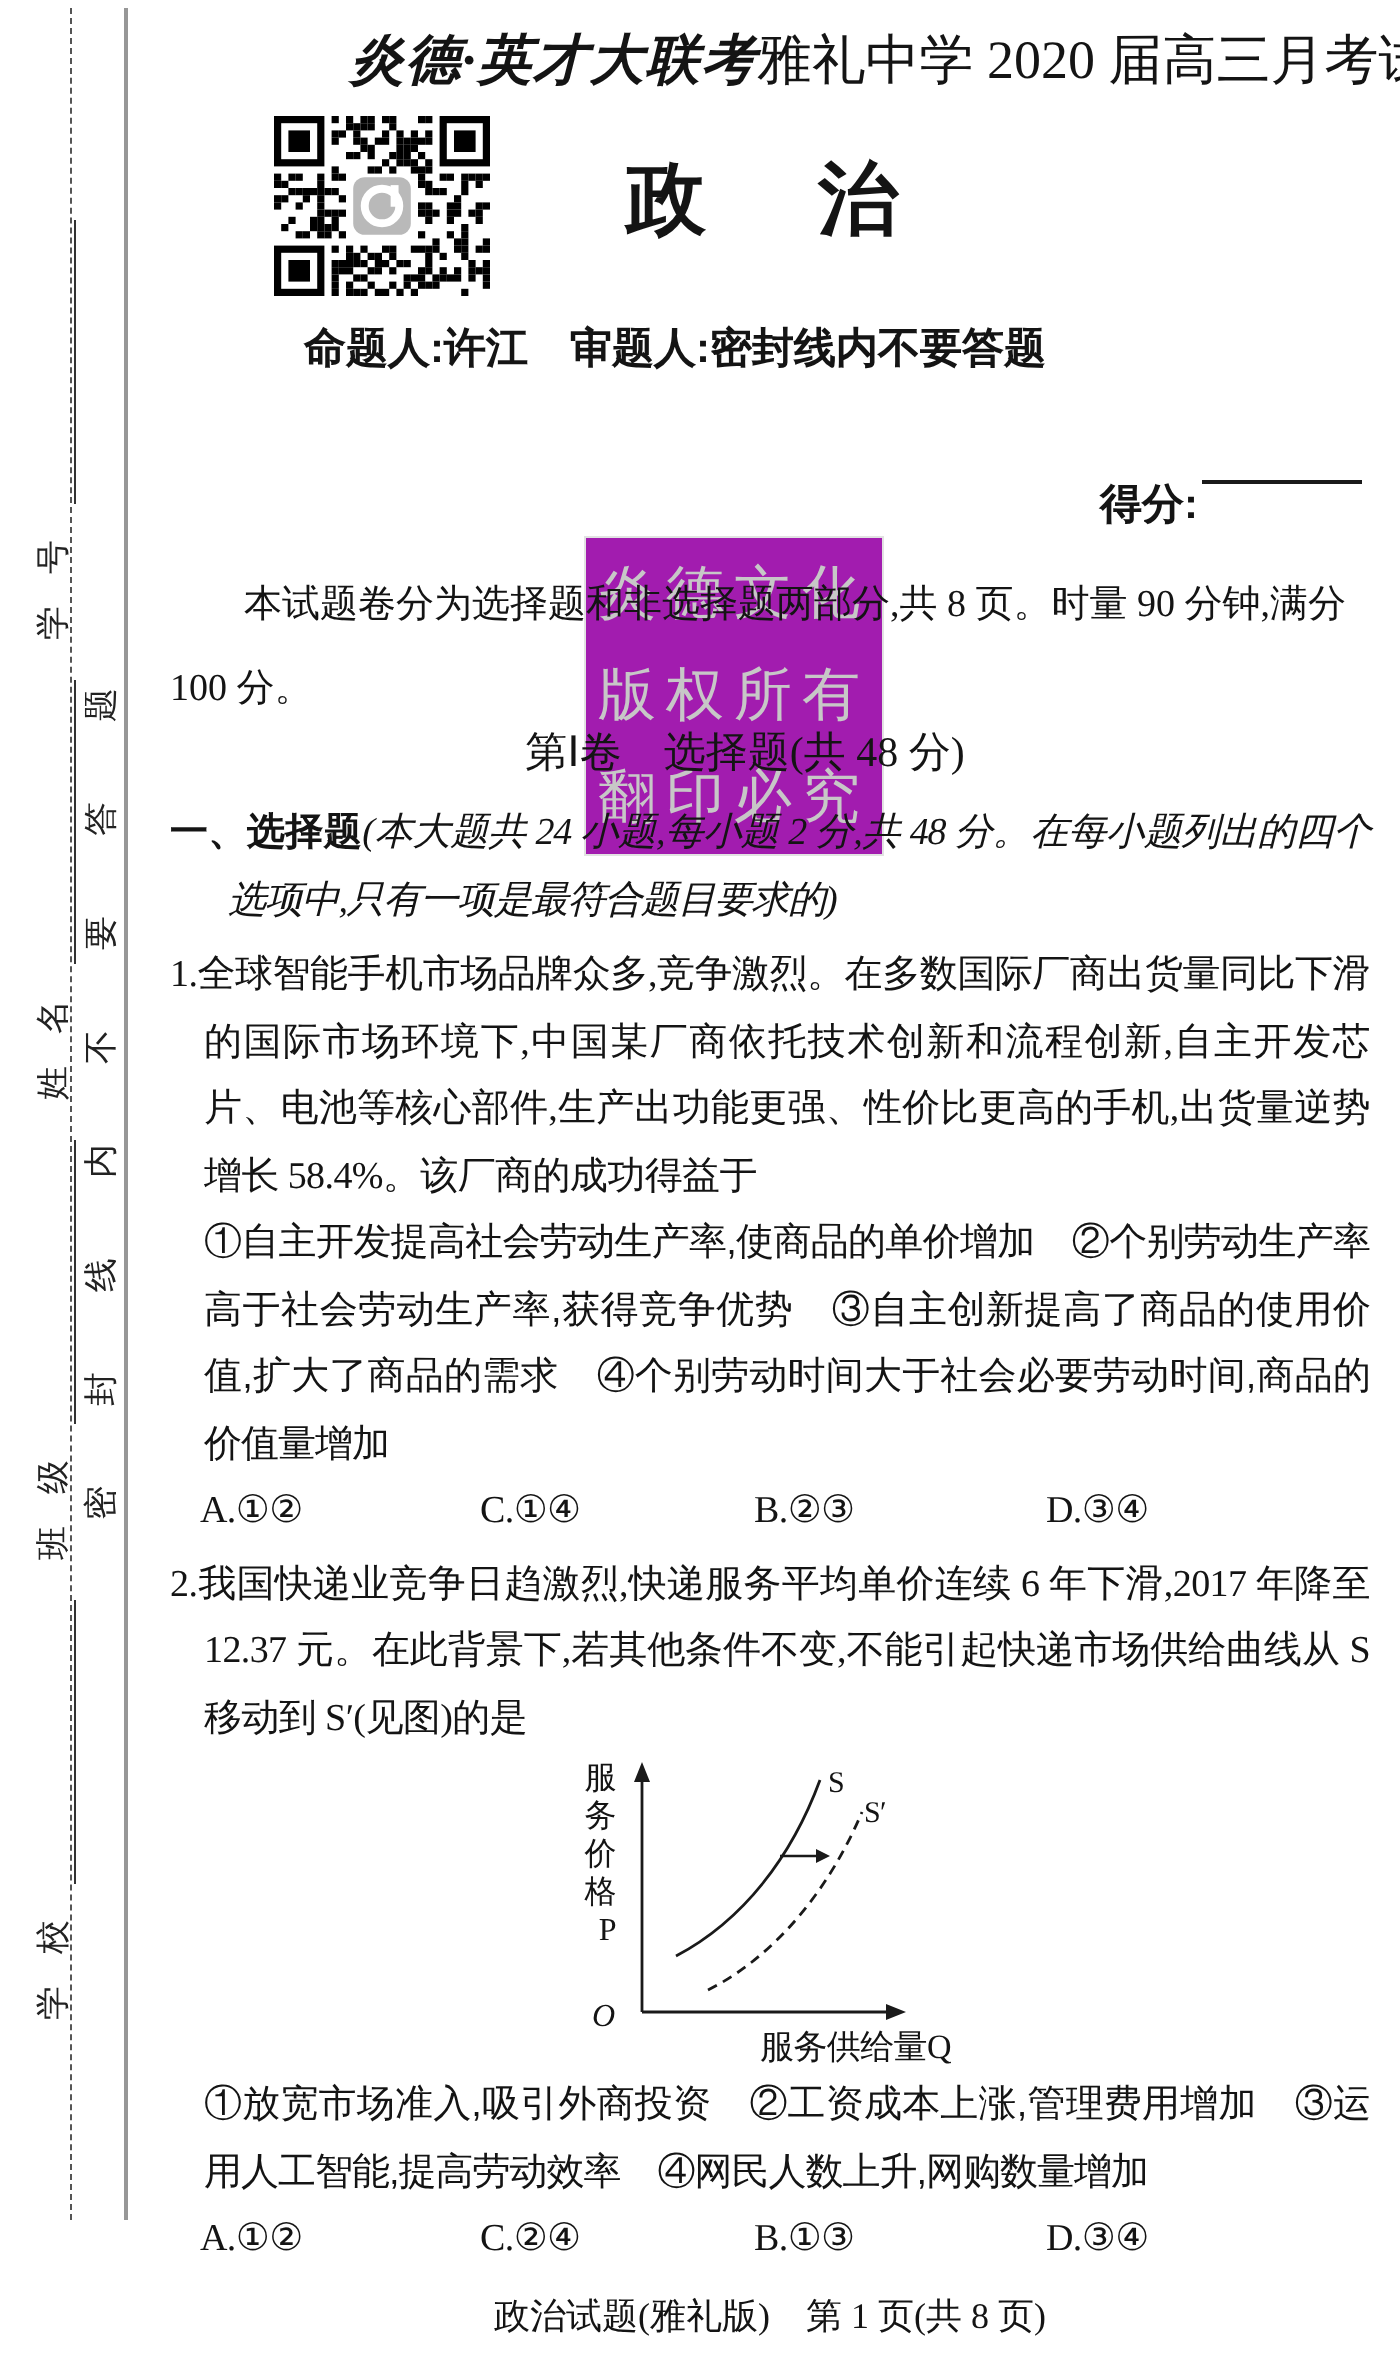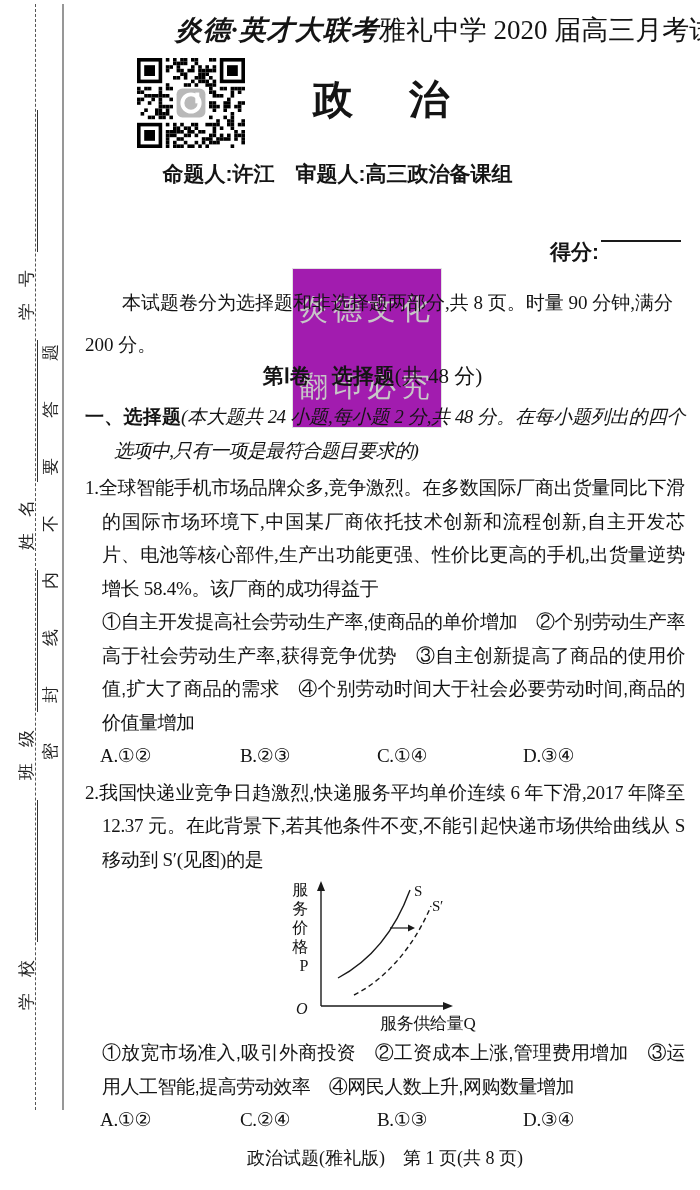--- a/index.html
+++ b/index.html
@@ -51,21 +51,21 @@
   .score-row{position:absolute;left:85px;top:238px;width:600px;z-index:1;
     display:flex;justify-content:flex-end;align-items:flex-start;
     font-family:"Liberation Sans",sans-serif;font-weight:700;font-size:21px;}
   .score-line{display:inline-block;width:80px;height:2px;
     border-bottom:2px solid #1a1a1a;margin:0 4px 3px 2px;}
   .intro{position:absolute;left:85px;top:282px;width:600px;z-index:1;
     font-size:19px;line-height:42px;text-align:justify;}
   .intro .l1{display:block;padding-left:37px;}
   .part1-heading{position:absolute;left:85px;top:362px;width:575px;z-index:1;
     text-align:center;font-size:21px;}
-  .part1-heading b{font-family:"Liberation Sans",sans-serif;font-weight:700;}
+  .part1-heading b{font-family:"Liberation Sans",sans-serif;font-weight:400;}
   
   .flow{position:absolute;left:85px;top:400px;width:600px;z-index:1;
     font-size:19px;line-height:33.5px;text-align:justify;letter-spacing:-0.3px;}
   .sec-intro{margin:0 0 4px 0;padding-left:29px;text-indent:-29px;}
   .sec-intro b{font-family:"Liberation Sans",sans-serif;font-weight:700;}
   .sec-intro .kaiti{font-style:italic;letter-spacing:-0.6px;}
   .stem{margin:3px 0 0 0;padding-left:17px;text-indent:-17px;}
   .itemsp{margin:0;padding-left:17px;
     font-family:"Liberation Sans",sans-serif;letter-spacing:-0.5px;}
   .choices{display:grid;grid-template-columns:140px 137px 146px 1fr;
@@ -80,20 +80,21 @@
   .olab{position:absolute;left:8px;top:114px;font-size:16px;font-style:italic;}
   
   .page-footer{position:absolute;left:85px;top:1146px;width:600px;z-index:1;
     text-align:center;font-size:18px;}
 </style>
 </head>
 <body>
 
 <div class="watermark">
   <span>炎德文化</span>
+  <span>版权所有</span>
   <span>翻印必究</span>
 </div>
 
 <div class="vline-dashed"></div>
 <div class="vline-solid"></div>
 <div class="margin-fields">
   <span class="mfield">
       <span class="lbl">学校</span>
       <span class="mline"></span>
     </span>
@@ -342,50 +343,50 @@
     <rect x="25" y="2" width="3" height="3" fill="#000"></rect>
     <rect x="2" y="20" width="3" height="3" fill="#000"></rect>
 
     <rect x="11" y="8.5" width="8" height="8" rx="1.6" fill="#b9b9b9"></rect>
     <circle cx="15" cy="12.5" r="2.4" fill="none" stroke="#fff" stroke-width="1.1"></circle>
     <rect x="16.2" y="9.6" width="1.1" height="3" fill="#fff"></rect>
   </svg>
 </div>
 
 <div class="subject-title">政　治</div>
-<div class="setter-line">命题人:许江　审题人:高三政治备课组</div>
+<div class="setter-line">命题人:许江　审题人:密封线内不要答题</div>
 
 <div class="score-row">
   <span>得分:</span>
   <span class="score-line"></span>
 </div>
 
 <div class="intro">
   <span class="l1">本试题卷分为选择题和非选择题两部分,共 8 页。时量 90 分钟,满分</span>
-  <span class="l2">200 分。</span>
+  <span class="l2">100 分。</span>
 </div>
 
 <div class="part1-heading">
   <b>第Ⅰ卷　选择题</b><span>(共 48 分)</span>
 </div>
 
 <div class="flow">
 
   <p class="sec-intro">
     <b>一、选择题</b><span class="kaiti">(本大题共 24 小题,每小题 2 分,共 48 分。在每小题列出的四个选项中,只有一项是最符合题目要求的)</span>
   </p>
 
   <p class="stem">
     <span>1.</span><span>全球智能手机市场品牌众多,竞争激烈。在多数国际厂商出货量同比下滑的国际市场环境下,中国某厂商依托技术创新和流程创新,自主开发芯片、电池等核心部件,生产出功能更强、性价比更高的手机,出货量逆势增长 58.4%。该厂商的成功得益于</span>
   </p>
   <p class="itemsp">①自主开发提高社会劳动生产率,使商品的单价增加　②个别劳动生产率高于社会劳动生产率,获得竞争优势　③自主创新提高了商品的使用价值,扩大了商品的需求　④个别劳动时间大于社会必要劳动时间,商品的价值量增加</p>
   <p class="choices">
     <span>A.①②</span>
+    <span>C.①④</span>
     <span>B.②③</span>
-    <span>C.①④</span>
     <span>D.③④</span>
   </p>
 
   <p class="stem">
     <span>2.</span><span>我国快递业竞争日趋激烈,快递服务平均单价连续 6 年下滑,2017 年降至 12.37 元。在此背景下,若其他条件不变,不能引起快递市场供给曲线从 S 移动到 S′(见图)的是</span>
   </p>
 
   <div class="chartbox">
     <svg width="200" height="156" viewBox="0 0 200 156">
       <g stroke="#1a1a1a" stroke-width="1.4" fill="none">

